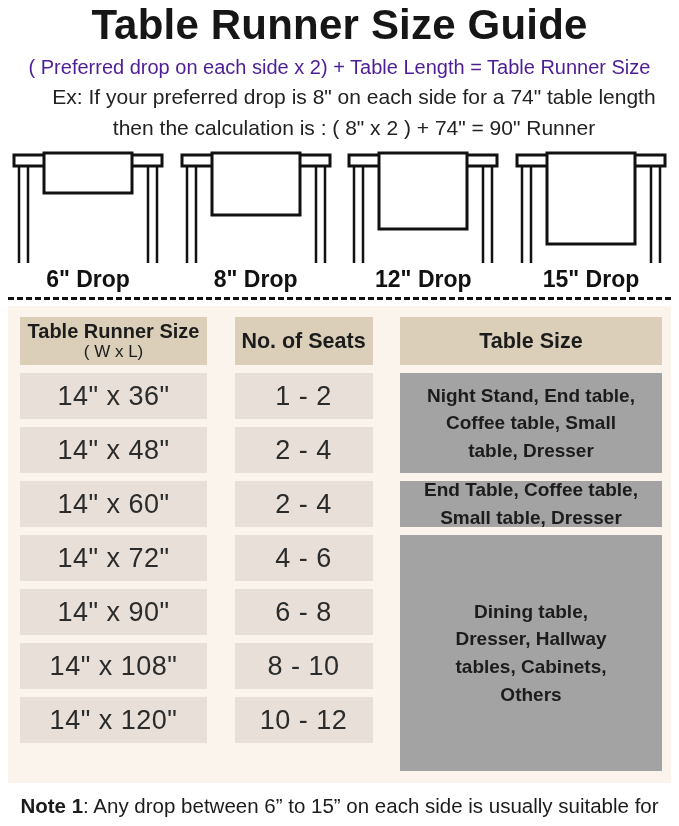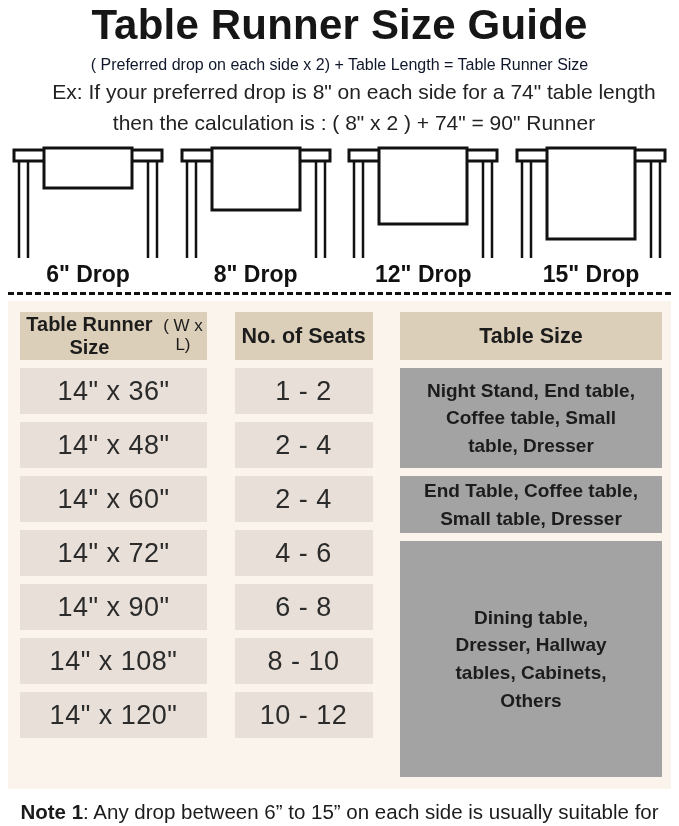--- a/index.html
+++ b/index.html
@@ -13,25 +13,25 @@
   
   .page-title {
     font-size: 42px;
     font-weight: 700;
     text-align: center;
     letter-spacing: 0.2px;
     margin: 1px 0 7px;
     color: #161616;
   }
   .formula-line {
-    font-size: 16px;
+    font-size: 20px;
     text-align: center;
     white-space: nowrap;
     margin: 0 0 6px;
-    color: #0f172a;
+    color: #4c1d95;
   }
   .example-line {
     font-size: 21px;
     text-align: center;
     margin: 0 0 7px;
     color: #222;
     padding-left: 29px;
   }
 
   
@@ -65,20 +65,21 @@
   }
   .col { display: flex; flex-direction: column; gap: 8px; }
   .col-size  { width: 187px; }
   .col-seats { width: 138px; }
   .col-types { width: 262px; }
 
   .header-cell {
     background: #dccfb9;
     height: 48px;
     display: flex;
+    flex-direction: column;
     align-items: center;
     justify-content: center;
     font-weight: 700;
     text-align: center;
     color: #1c1c1c;
   }
   .header-line-1 { font-size: 20px; line-height: 1.15; }
   .header-line-2 { font-size: 17px; font-weight: 400; line-height: 1.1; }
   .header-single { font-size: 21.5px; }
 
@@ -99,21 +100,21 @@
     align-items: center;
     justify-content: center;
     text-align: center;
     font-size: 19px;
     font-weight: 700;
     line-height: 1.45;
     white-space: pre-line;
     color: #1c1c1c;
   }
   .type-cell.span-2 { height: 100px; }
-  .type-cell.span-1 { height: 57px; }
+  .type-cell.span-1 { height: 46px; }
   .type-cell.span-4 { height: 236px; }
 
   
   .notes {
     margin-top: 8px;
     padding: 0 4px;
     text-align: center;
     font-size: 20.5px;
     line-height: 1.5;
     color: #1b1b1b;

